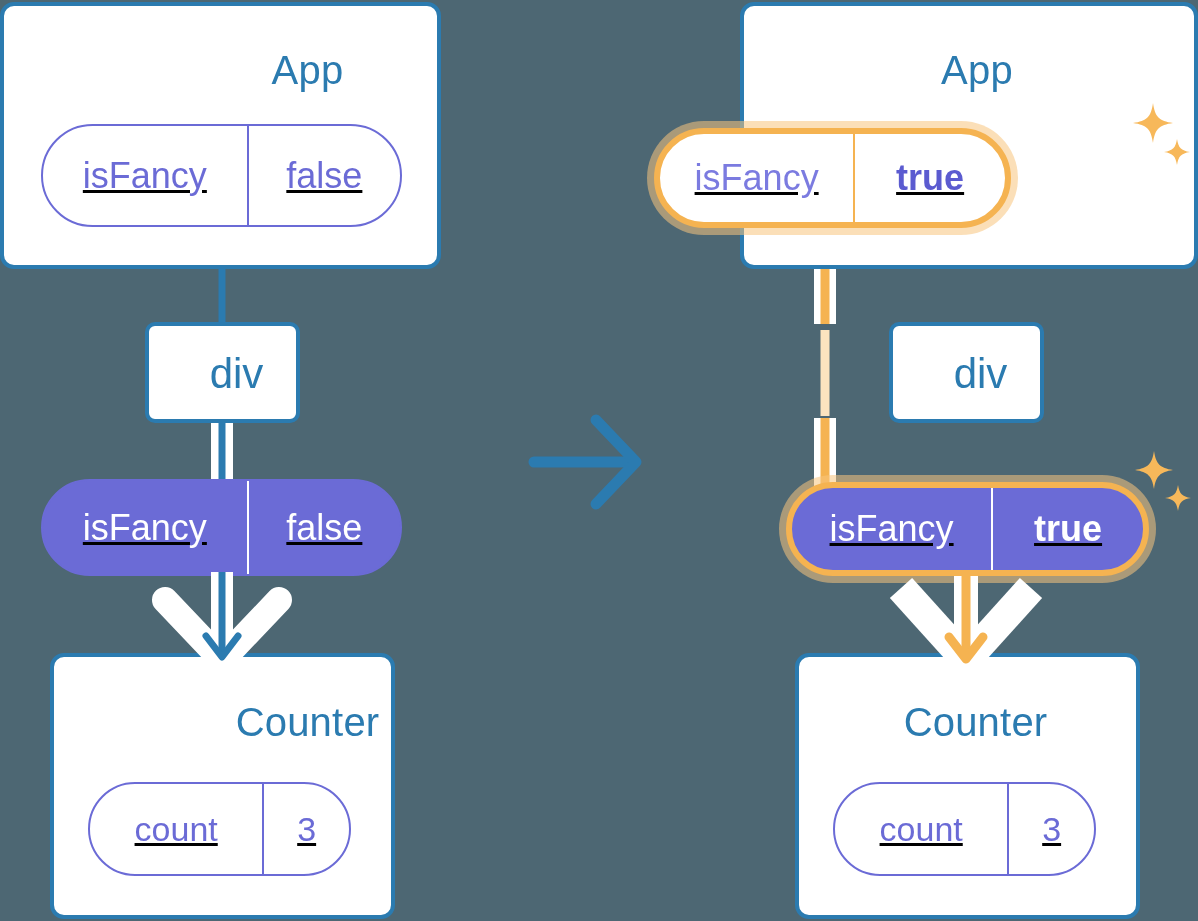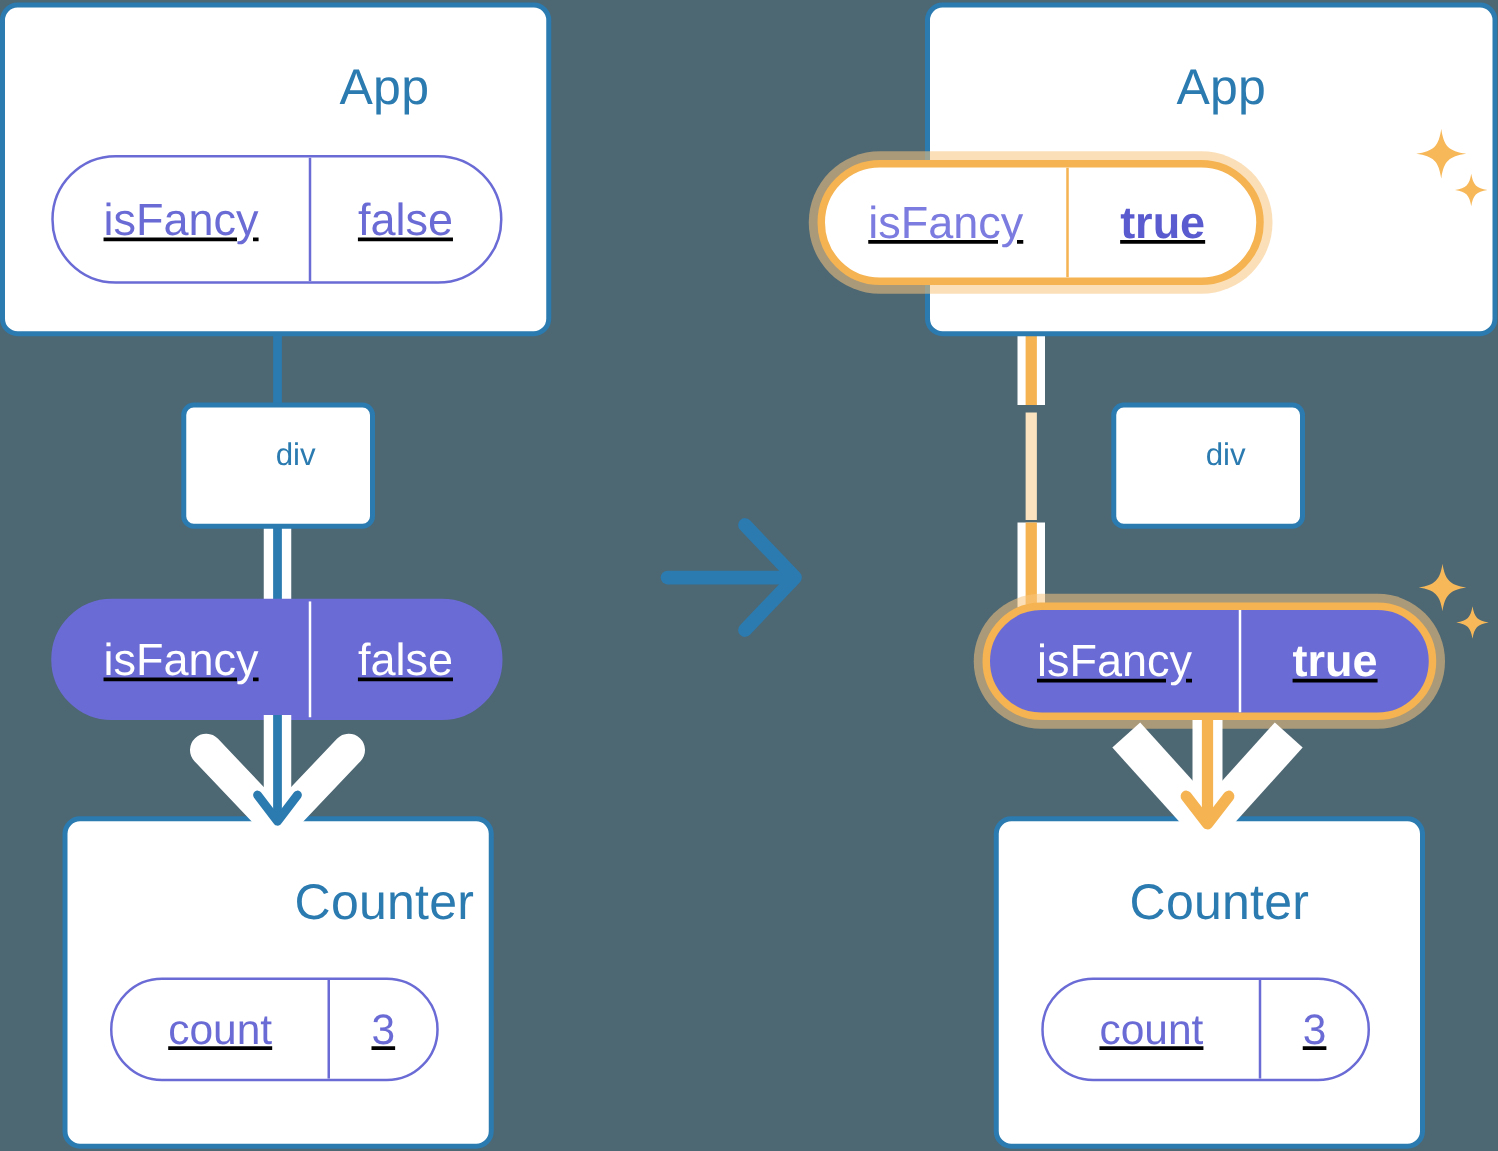--- a/index.html
+++ b/index.html
@@ -67,21 +67,21 @@
     letter-spacing: 0.2px;
   }
 
   .div-label {
     position: absolute;
     left: 145px;
     top: 350px;
     width: 183px;
     text-align: center;
     color: #2b7bb0;
-    font-size: 25px;
+    font-size: 42px;
     z-index: 9;
   }
 
   
   .pill {
     position: absolute;
     box-sizing: border-box;
     display: flex;
     align-items: stretch;
     border-radius: 999px;
@@ -127,21 +127,21 @@
     border: 6px solid #f5b351;
     background: #6b6bd6;
     box-shadow: 0 0 0 7px rgba(247,196,126,0.55);
   }
   .pill-hl-filled .cellname { color: #ffffff; }
   .pill-hl-filled .cellval  { color: #ffffff; font-weight: 700; border-left: 2px solid #ffffff; }
 
   
   .pill-app     { left: 41px;  top: 124px; width: 361px; height: 103px; }
   .pill-mid     { left: 41px;  top: 479px; width: 361px; height: 97px; }
-  .pill-counter { left: 88px;  top: 782px; width: 263px; height: 83px; }
+  .pill-counter { left: 88px;  top: 782px; width: 263px; height: 94px; }
   .pill-app .cellname     { width: 206px; }
   .pill-app .cellval      { width: 155px; }
   .pill-mid .cellname     { width: 206px; }
   .pill-mid .cellval      { width: 155px; }
   .pill-counter .cellname { width: 175px; font-size: 34px; }
   .pill-counter .cellval  { width: 88px;  font-size: 34px; }
 
   
   .wires {
     position: absolute;

